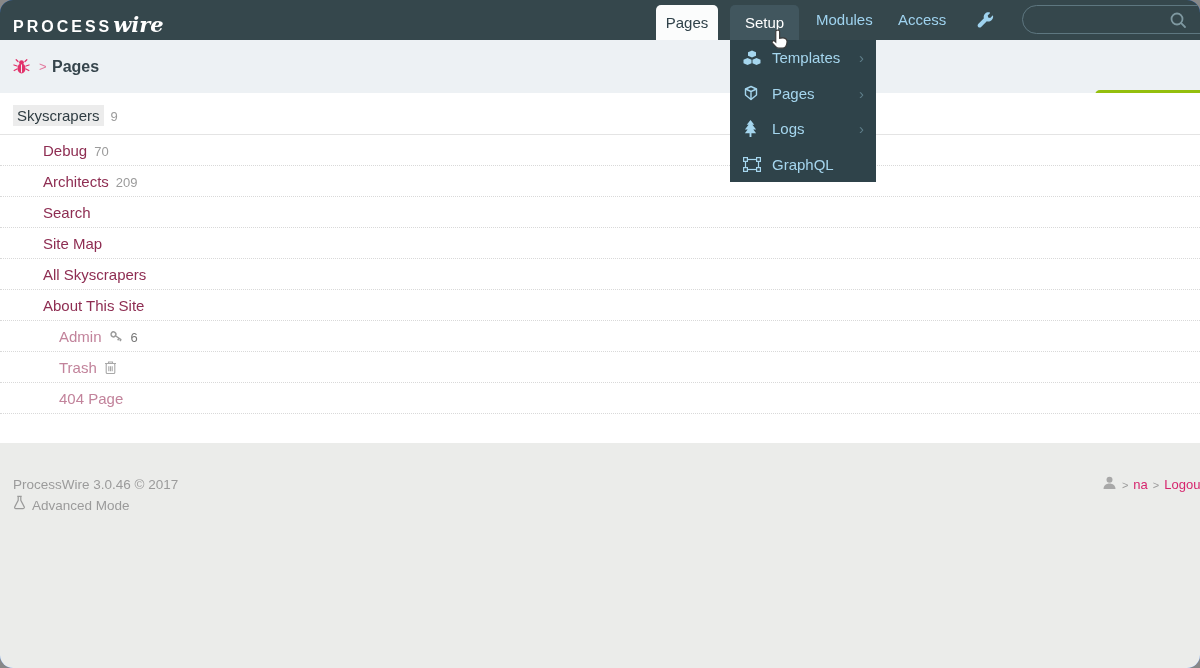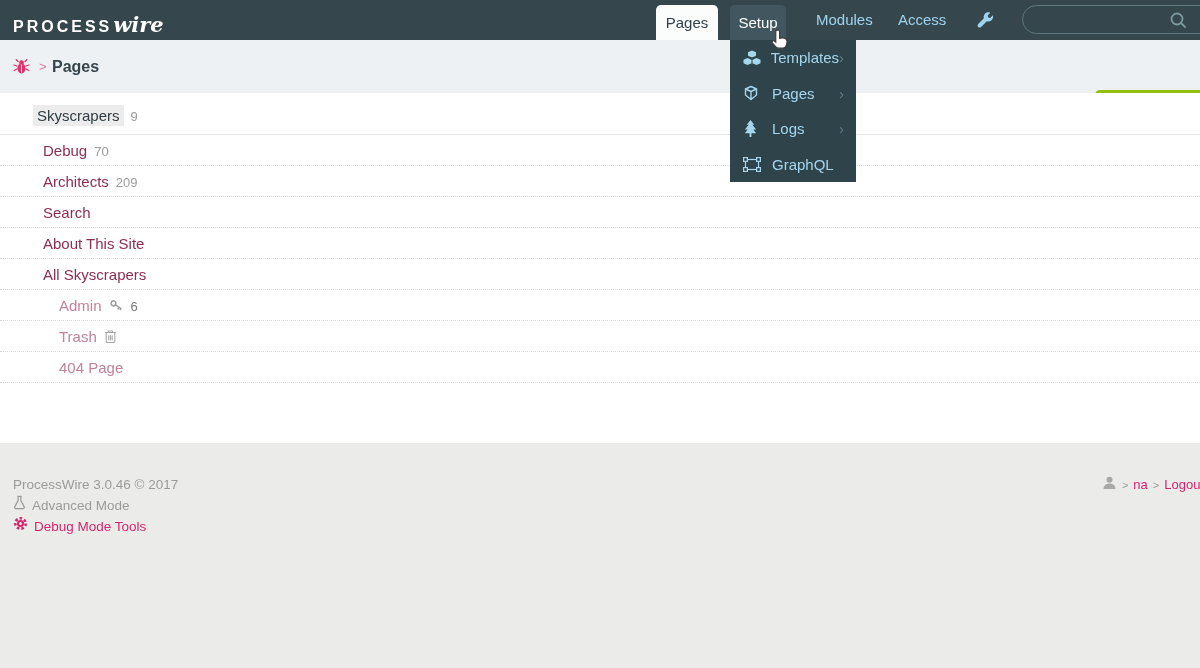--- a/index.html
+++ b/index.html
@@ -1,65 +1,65 @@
 <!DOCTYPE html>
 <html><head>
 <meta charset="utf-8">
 <style>
   * { margin:0; padding:0; box-sizing:border-box; }
   body { background:#888; }
   #app {
     position:relative; width:1200px; height:668px; overflow:hidden;
-    background:#3b82f6; font-family:"Liberation Sans", sans-serif;
+    background:#3b82f6; font-family:"Liberation Sans", sans-serif;border-radius:13px;
   }
 
   
   .topbar { position:absolute; top:0; left:0; right:0; height:40px; background:#35474C; }
   .logo { position:absolute; left:13px; top:6px; display:flex; align-items:baseline; color:#fff; cursor:default; }
   .logo-process { font-weight:bold; font-size:16px; letter-spacing:3px; }
   .logo-wire { font-family:"DejaVu Serif", serif; font-style:italic; font-weight:bold; font-size:21px; margin-left:1px;margin-top:6px; }
 
   .tab { position:absolute; top:5px; height:35px; line-height:35px; text-align:center;
          border-radius:5px 5px 0 0; font-size:15px; z-index:3; cursor:pointer; }
   .tab-pages { left:656px; width:62px; background:#FBFCFC; color:#30424A; }
-  .tab-setup { left:730px; width:56px; background:#41565E; color:#FFFFFF; }
+  .tab-setup { left:730px; width:69px; background:#41565E; color:#FFFFFF; }
   .navlink { position:absolute; top:0; height:40px; line-height:40px; color:#9FD3EF; font-size:15px; cursor:pointer; }
   .link-modules { left:816px;text-align:right; }
   .link-access { left:898px; }
   .wrench-btn { position:absolute; left:976px; top:11px; cursor:pointer; }
 
   .searchbox { position:absolute; left:1022px; top:5px; width:196px; height:29px;
                border:1px solid #5E7780; border-radius:15px; }
   .searchbox input { position:absolute; left:12px; top:2px; width:140px; height:24px; background:transparent;
                      border:none; outline:none; color:#CFE4EF; font-size:14px; font-family:"Liberation Sans", sans-serif; }
   .searchbox .mag { position:absolute; right:30px; top:5px; }
 
   
-  .dropdown { position:absolute; left:730px; top:40px; width:126px; height:142px; background:#2F434A; z-index:2; }
+  .dropdown { position:absolute; left:730px; top:40px; width:146px; height:142px; background:#2F434A; z-index:2; }
   .menu-item { height:35.5px; display:flex; align-items:center; padding:0 12px 0 13px;
                color:#A5D6EE; font-size:15px; cursor:pointer; }
   .menu-item .mi-icon { width:20px; margin-right:9px; display:flex; align-items:center; }
   .mi-chev { margin-left:auto; color:#5F7E8A; font-size:15px; line-height:1; }
 
   
   .crumbbar { position:absolute; top:40px; left:0; right:0; height:53px; background:#EDF1F4; }
   .crumb-home { position:absolute; left:13px; top:18px; cursor:pointer; }
   .crumb-sep { position:absolute; left:39px; top:0; height:53px; line-height:53px; color:#E2779C; font-size:13px; }
   .crumb-title { position:absolute; left:52px; top:0; height:53px; line-height:53px;
                  color:#36454C; font-weight:bold; font-size:16px; }
 
   .addnew { position:absolute; top:50px; right:-8px; height:33px; background:#94BF0D; border-radius:5px;
             color:#fff; font-weight:bold; font-size:15px; display:flex; align-items:center;
             padding:0 20px 0 13px; gap:6px; cursor:pointer; }
 
   
   .content { position:absolute; top:93px; left:0; right:0; height:350px; background:#fff; }
   .tree { padding-top:12px; }
   .row0 { padding:2px 0 10px 13px; border-bottom:1px solid #E4E4E4; font-size:15px; }
-  .row0 .rlabel { background:#ECECEC; color:#2F3C42; padding:2px 4px; cursor:pointer;margin-left:20px; }
+  .row0 .rlabel { background:#ECECEC; color:#2F3C42; padding:2px 4px; cursor:pointer; }
   .trow { padding-left:43px; height:31px; line-height:31px; border-bottom:1px dotted #D9D9D9; font-size:15px; }
   .trow .rlabel { color:#8E2D52; cursor:pointer; }
   .trow.muted .rlabel { color:#C2839B;margin-left:16px; }
   .count { color:#9B9B9B; font-size:13px; margin-left:7px; }
   .rowicon { margin-left:7px; vertical-align:-2px; }
 
   
   .footer { position:absolute; top:443px; left:0; right:0; bottom:0; background:#EBECEA; }
   .f-left { position:absolute; left:13px; top:31px; font-size:13.5px; color:#9B9B9B; }
   .f-line { height:21px; line-height:21px; display:flex; align-items:center; gap:6px; }
@@ -192,24 +192,27 @@
       <div class="trow">
         <span class="rlabel">Debug</span><span class="count">70</span>
       </div>
       <div class="trow">
         <span class="rlabel">Architects</span><span class="count">209</span>
       </div>
       <div class="trow">
         <span class="rlabel">Search</span>
       </div>
       <div class="trow">
+        <span class="rlabel">Site Map</span>
+      </div>
+      <div class="trow">
+        <span class="rlabel">All Skyscrapers</span>
+      </div>
+      <div class="trow">
         <span class="rlabel">About This Site</span>
-      </div>
-      <div class="trow">
-        <span class="rlabel">All Skyscrapers</span>
       </div>
       <div class="trow muted">
         <span class="rlabel">Admin</span><span class="rowicon"><svg width="15" height="15" viewBox="0 0 15 15">
               <g stroke="#9A9A9A" fill="none" stroke-width="1.4" transform="rotate(35 7.5 7.5)">
                 <circle cx="3.8" cy="7.5" r="2.4"></circle>
                 <path d="M6.2 7.5h7.2M10.6 7.5v2.4M13 7.5v1.9"></path>
               </g>
             </svg></span><span class="count" style="color:#777;">6</span>
       </div>
       <div class="trow muted">
@@ -228,28 +231,20 @@
   <div class="footer">
     <div class="f-left">
       <div class="f-line">
         <span>ProcessWire 3.0.46 © 2017</span>
       </div>
       <div class="f-line">
         <span><svg width="13" height="15" viewBox="0 0 14 15" fill="none" stroke="#9A9A9A" stroke-width="1.3">
               <path d="M4.6 1h4.8M5.6 1v4.2L1.9 12.2c-.5 1 .2 1.8 1.2 1.8h7.8c1 0 1.7-.9 1.2-1.8L8.4 5.2V1"></path>
             </svg></span>
         <span>Advanced Mode</span>
-      </div>
-      <div class="f-line f-pink">
-        <span><svg width="15" height="15" viewBox="0 0 15 15">
-              <circle cx="7.5" cy="7.5" r="5.2" fill="none" stroke="#D6256E" stroke-width="2.6" stroke-dasharray="2.5 2.1"></circle>
-              <circle cx="7.5" cy="7.5" r="3.5" fill="#D6256E"></circle>
-              <circle cx="7.5" cy="7.5" r="1.5" fill="#EBECEA"></circle>
-            </svg></span>
-        <span>Debug Mode Tools</span>
       </div>
     </div>
     <div class="f-right">
       <span><svg width="15" height="14" viewBox="0 0 15 14" fill="#A8A8A8">
             <circle cx="7.5" cy="3.8" r="3"></circle>
             <path d="M1.5 13c0-3.3 2.7-5.4 6-5.4s6 2.1 6 5.4z"></path>
           </svg></span>
       <span class="sep">&gt;</span>
       <a>na</a>
       <span class="sep">&gt;</span>

